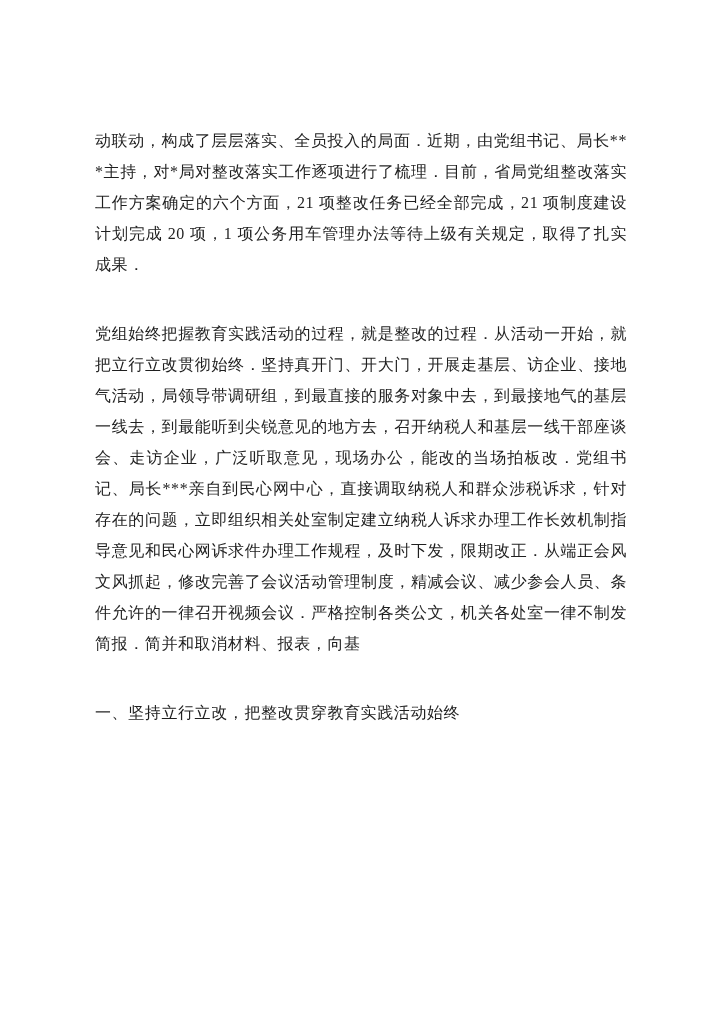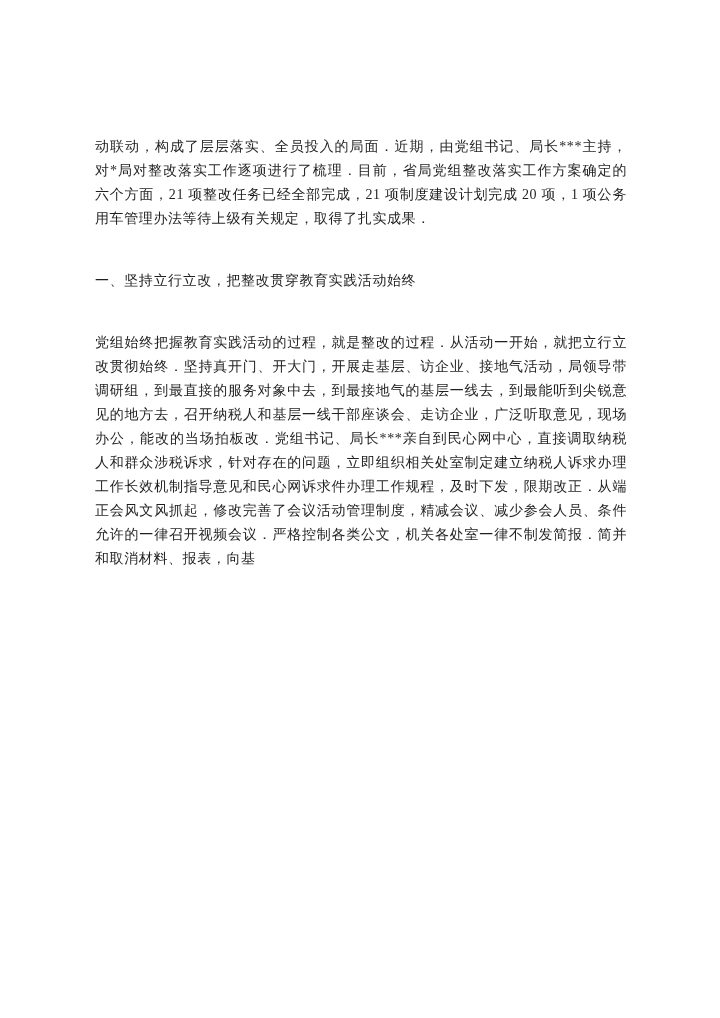--- a/index.html
+++ b/index.html
@@ -13,35 +13,34 @@
     font-family: "Liberation Serif", "DejaVu Serif", serif;
   }
   .page {
     width: 720px;
     height: 1018px;
     background: #ffffff;
     padding: 125px 93px 0 95px;
     color: #1f1f1f;
   }
   .para {
-    font-size: 14px;
-    line-height: 24px;
+    font-size: 16px;
+    line-height: 31px;
     text-align: justify;
     text-justify: inter-ideograph;
     letter-spacing: 0.6px;
     word-break: break-all;
     margin-bottom: 38px;
-    margin-top: 10px;
   }
   .para.heading {
     text-align: left;
   }
 </style>
 </head>
 <body>
 
 <div class="page">
   <p class="para">动联动，构成了层层落实、全员投入的局面．近期，由党组书记、局长***主持，对*局对整改落实工作逐项进行了梳理．目前，省局党组整改落实工作方案确定的六个方面，21 项整改任务已经全部完成，21 项制度建设计划完成 20 项，1 项公务用车管理办法等待上级有关规定，取得了扎实成果．</p>
 
+  <p class="para">党组始终把握教育实践活动的过程，就是整改的过程．从活动一开始，就把立行立改贯彻始终．坚持真开门、开大门，开展走基层、访企业、接地气活动，局领导带调研组，到最直接的服务对象中去，到最接地气的基层一线去，到最能听到尖锐意见的地方去，召开纳税人和基层一线干部座谈会、走访企业，广泛听取意见，现场办公，能改的当场拍板改．党组书记、局长***亲自到民心网中心，直接调取纳税人和群众涉税诉求，针对存在的问题，立即组织相关处室制定建立纳税人诉求办理工作长效机制指导意见和民心网诉求件办理工作规程，及时下发，限期改正．从端正会风文风抓起，修改完善了会议活动管理制度，精减会议、减少参会人员、条件允许的一律召开视频会议．严格控制各类公文，机关各处室一律不制发简报．简并和取消材料、报表，向基</p>
+
   <p class="para heading">一、坚持立行立改，把整改贯穿教育实践活动始终</p>
-
-  <p class="para">党组始终把握教育实践活动的过程，就是整改的过程．从活动一开始，就把立行立改贯彻始终．坚持真开门、开大门，开展走基层、访企业、接地气活动，局领导带调研组，到最直接的服务对象中去，到最接地气的基层一线去，到最能听到尖锐意见的地方去，召开纳税人和基层一线干部座谈会、走访企业，广泛听取意见，现场办公，能改的当场拍板改．党组书记、局长***亲自到民心网中心，直接调取纳税人和群众涉税诉求，针对存在的问题，立即组织相关处室制定建立纳税人诉求办理工作长效机制指导意见和民心网诉求件办理工作规程，及时下发，限期改正．从端正会风文风抓起，修改完善了会议活动管理制度，精减会议、减少参会人员、条件允许的一律召开视频会议．严格控制各类公文，机关各处室一律不制发简报．简并和取消材料、报表，向基</p>
 </div>
 
 </body></html>

